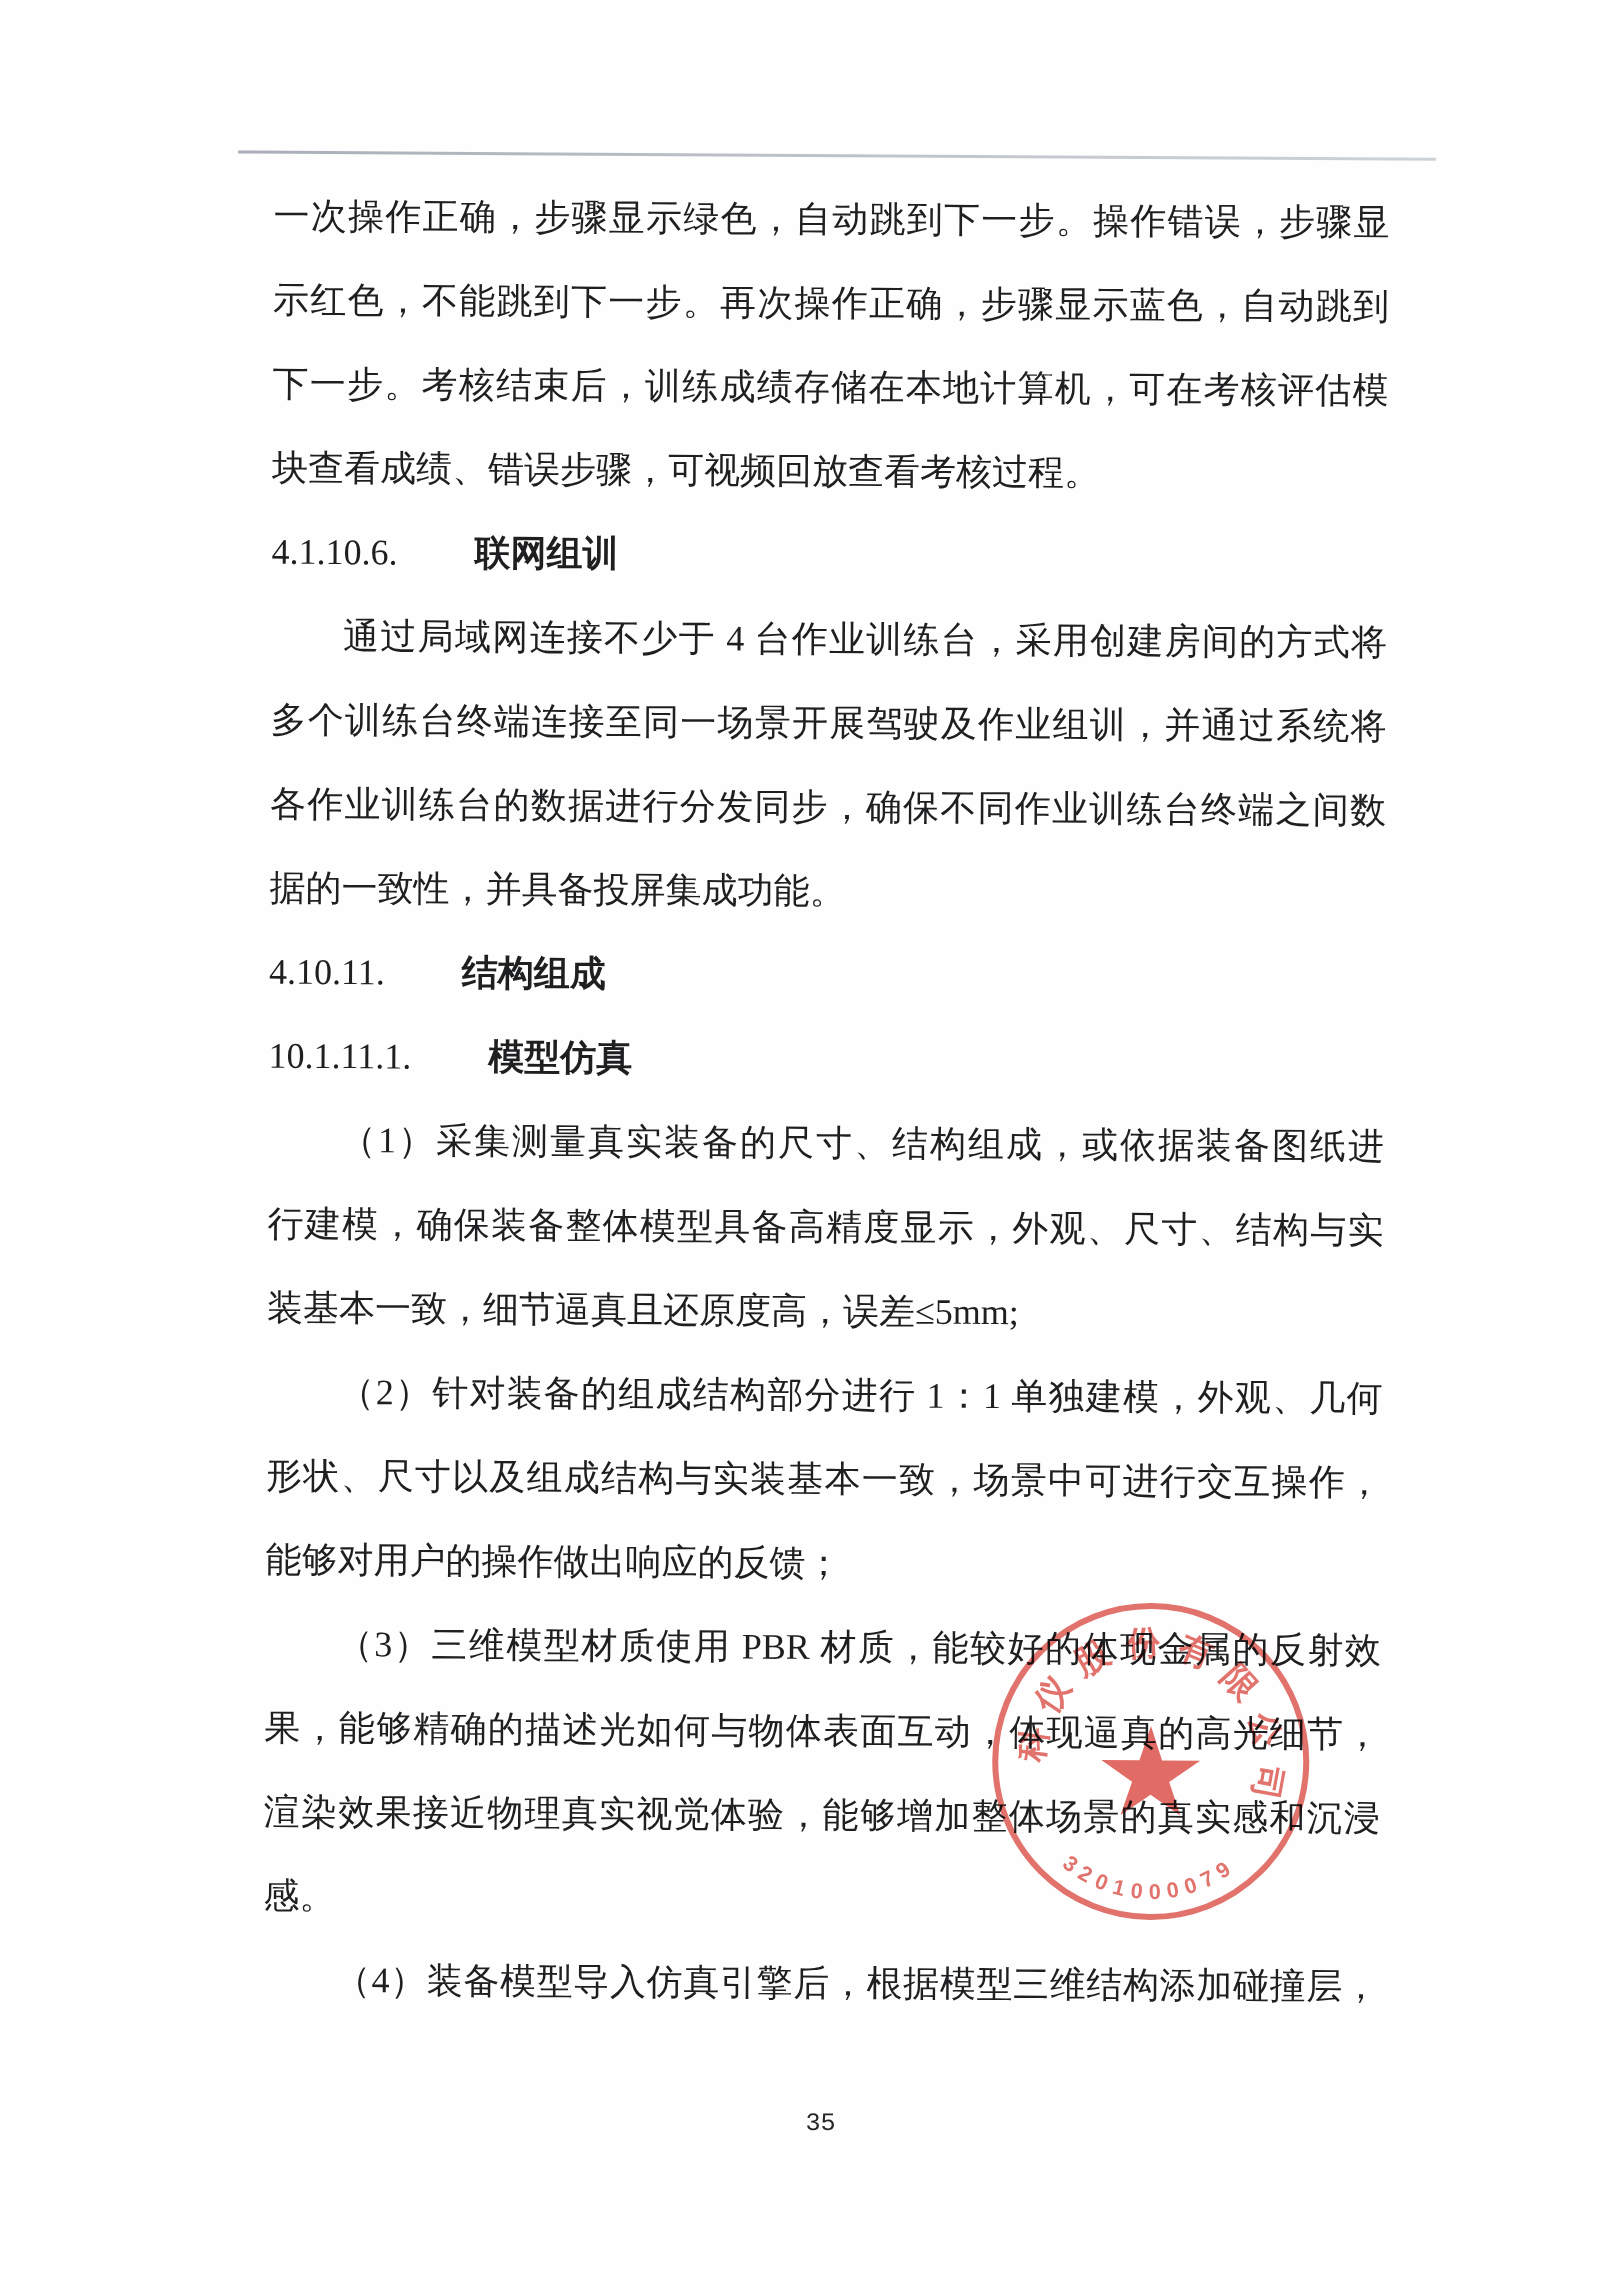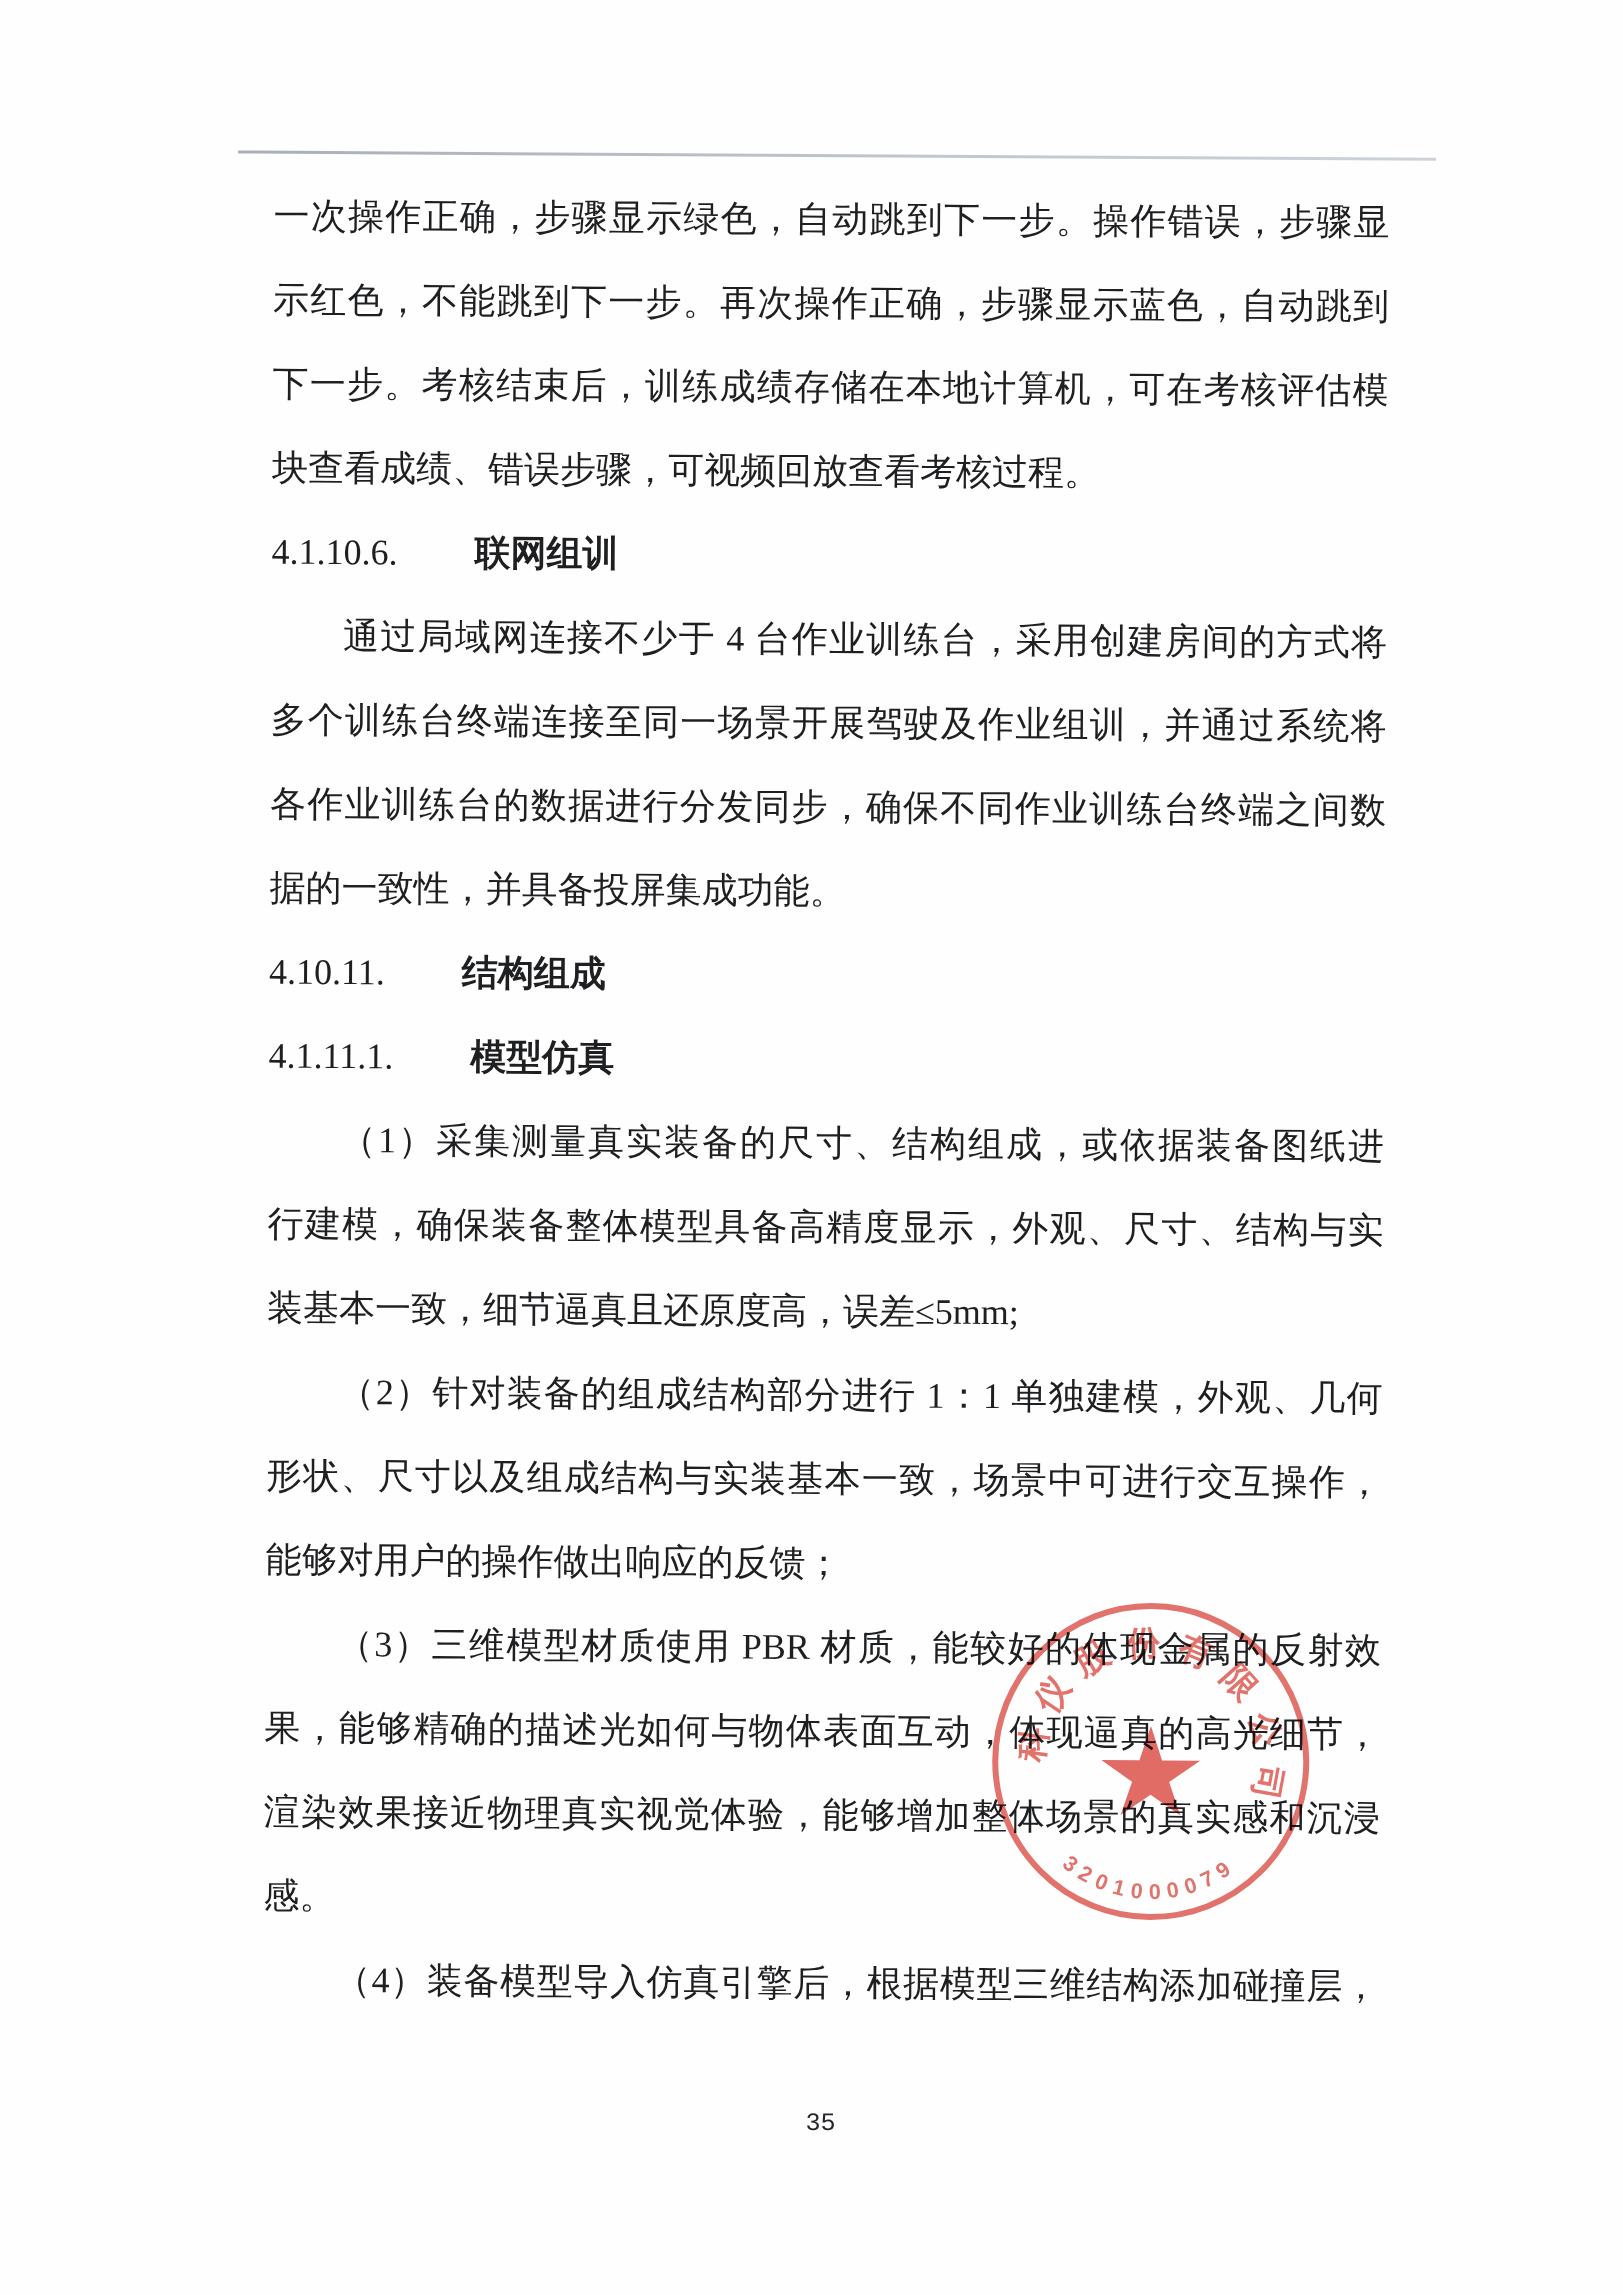--- a/index.html
+++ b/index.html
@@ -89,21 +89,21 @@
       <span class="h-num">4.1.10.6.</span><span class="h-title">联网组训</span>
     </div>
     <div class="line indent just">通过局域网连接不少于 4 台作业训练台，采用创建房间的方式将</div>
     <div class="line just">多个训练台终端连接至同一场景开展驾驶及作业组训，并通过系统将</div>
     <div class="line just">各作业训练台的数据进行分发同步，确保不同作业训练台终端之间数</div>
     <div class="line">据的一致性，并具备投屏集成功能。</div>
     <div class="line heading">
       <span class="h-num">4.10.11.</span><span class="h-title">结构组成</span>
     </div>
     <div class="line heading">
-      <span class="h-num">4.1.11.1.</span><span class="h-title">模型仿真</span>
+      <span class="h-num">10.1.11.1.</span><span class="h-title">模型仿真</span>
     </div>
     <div class="line indent just">（1）采集测量真实装备的尺寸、结构组成，或依据装备图纸进</div>
     <div class="line just">行建模，确保装备整体模型具备高精度显示，外观、尺寸、结构与实</div>
     <div class="line">装基本一致，细节逼真且还原度高，误差≤5mm;</div>
     <div class="line indent just">（2）针对装备的组成结构部分进行 1：1 单独建模，外观、几何</div>
     <div class="line just">形状、尺寸以及组成结构与实装基本一致，场景中可进行交互操作，</div>
     <div class="line">能够对用户的操作做出响应的反馈；</div>
     <div class="line indent just">（3）三维模型材质使用 PBR 材质，能较好的体现金属的反射效</div>
     <div class="line just">果，能够精确的描述光如何与物体表面互动，体现逼真的高光细节，</div>
     <div class="line just">渲染效果接近物理真实视觉体验，能够增加整体场景的真实感和沉浸</div>

